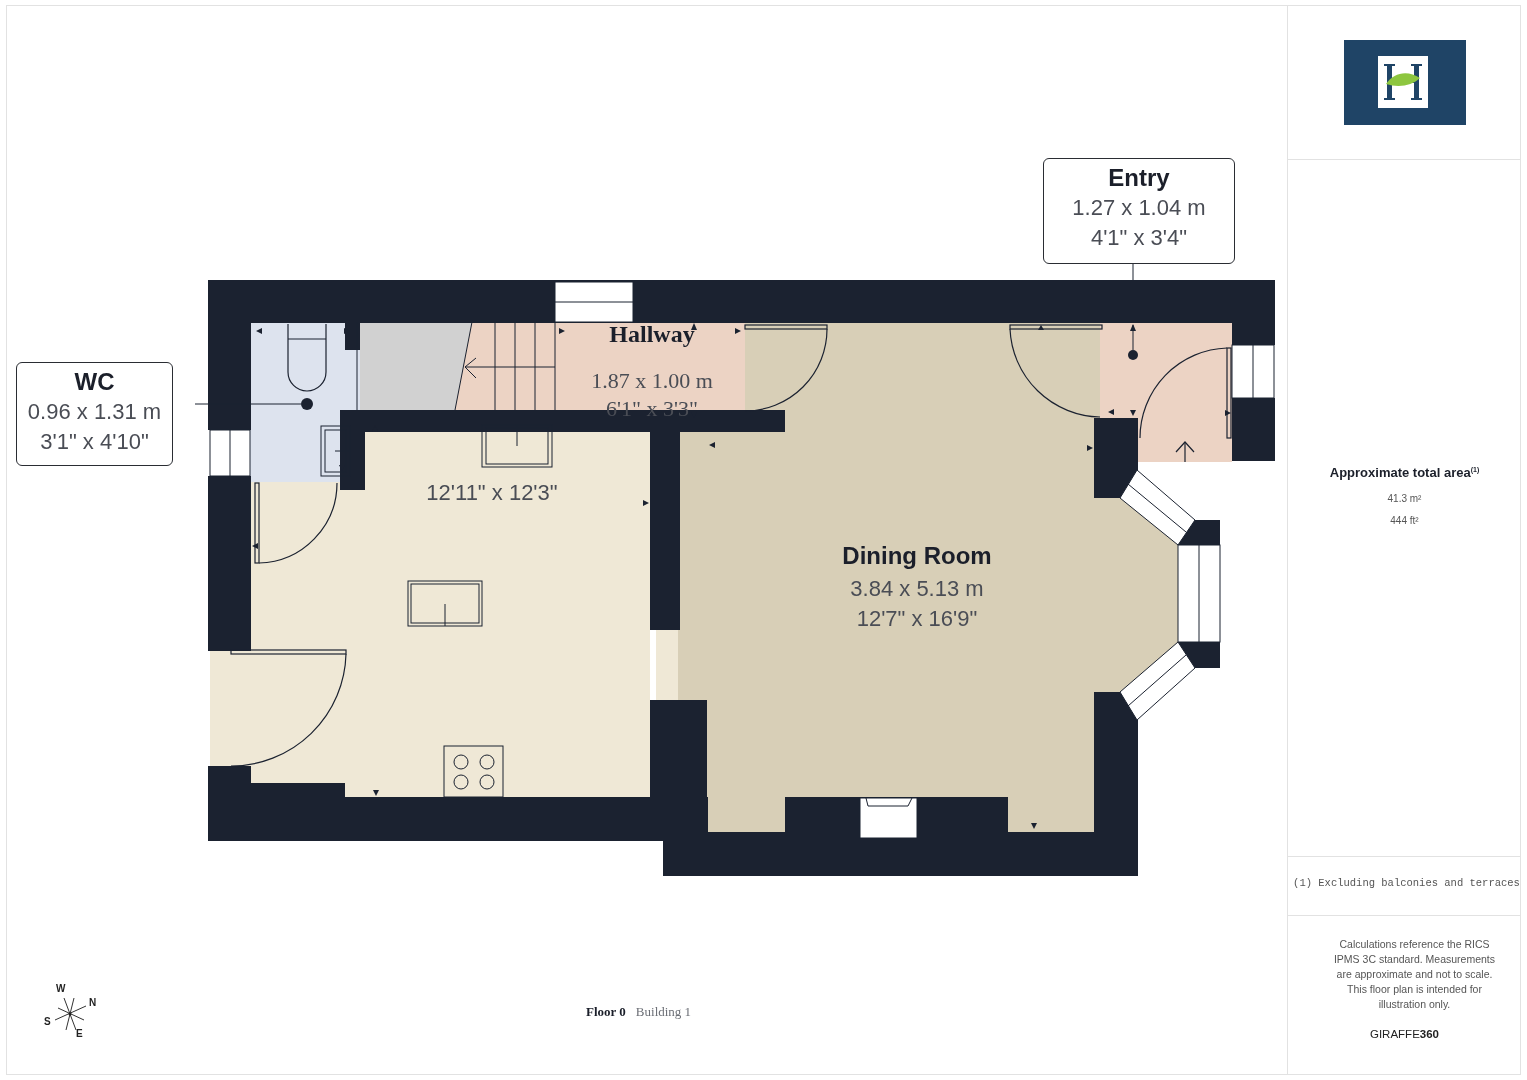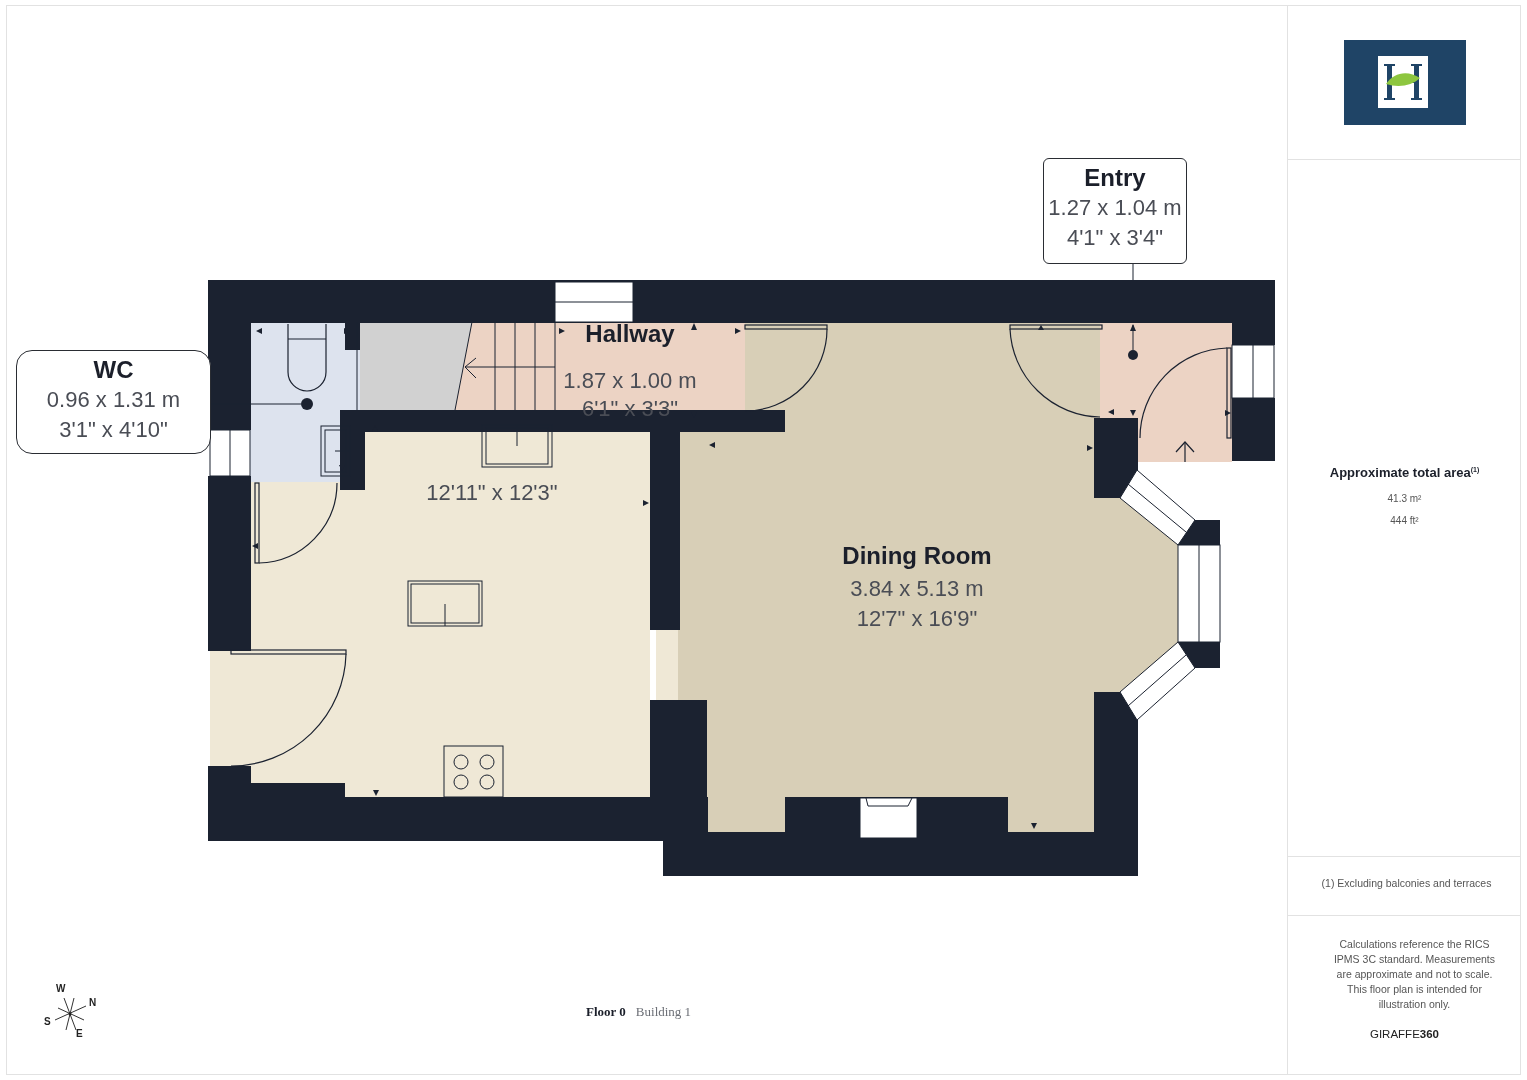--- a/index.html
+++ b/index.html
@@ -5,21 +5,21 @@
   html, body { margin: 0; padding: 0; background: #ffffff; }
   body { width: 1527px; height: 1080px; position: relative; overflow: hidden; font-family: "DejaVu Sans", sans-serif; }
   .frame { position: absolute; left: 6px; top: 5px; width: 1515px; height: 1070px; border: 1px solid #e2e2e2; box-sizing: border-box; }
   .side { position: absolute; left: 1287px; top: 5px; width: 234px; height: 1070px; border-left: 1px solid #e2e2e2; box-sizing: border-box; }
   .side-sep { position: absolute; left: 0; right: 0; height: 1px; background: #e2e2e2; }
   .logo { position: absolute; left: 56px; top: 35px; width: 122px; height: 85px; background: #1f4466; }
   .logo-inner { position: absolute; left: 34px; top: 16px; width: 50px; height: 52px; background: #fff; }
   .area-title { position: absolute; left: 0; right: 0; top: 460px; text-align: center; font-family: "Liberation Sans", sans-serif; font-weight: bold; font-size: 13px; color: #1b1f2a; }
   .area-title sup { font-size: 7px; }
   .area-val { position: absolute; left: 0; right: 0; text-align: center; font-family: "Liberation Sans", sans-serif; font-size: 10px; color: #555; }
-  .foot-note { position: absolute; left: 4px; right: 0; top: 872px; text-align: center; font-family: Liberation Sans, sans-serif; font-size: 10.5px; color: #555; }
+  .foot-note { position: absolute; left: 4px; right: 0; top: 872px; text-align: center; font-family: Liberation Mono, monospace; font-size: 10.5px; color: #555; }
   .disclaimer { position: absolute; left: 22px; right: 22px; top: 932px; text-align: center; font-family: "Liberation Sans", sans-serif; font-size: 10.5px; line-height: 15px; color: #555; margin-left: 20px; }
   .brand { position: absolute; left: 0; right: 0; top: 1023px; text-align: center; font-family: "Liberation Sans", sans-serif; font-size: 11.5px; color: #222; }
   .brand b { font-weight: bold; margin-top: 36px; }
   .plan { position: absolute; left: 0; top: 0; }
   .label { position: absolute; text-align: center; font-family: "Liberation Sans", sans-serif; color: #4a4d55; }
   .label .name { font-weight: bold; color: #1b1f2a; font-size: 24px; line-height: 30px; }
   .label .dim { font-size: 22px; line-height: 30px; }
   .callout { position: absolute; background: #fff; border: 1.5px solid #2a2d33; border-radius: 6px; box-sizing: border-box; text-align: center; font-family: "Liberation Sans", sans-serif; color: #4a4d55; }
   .callout .name { font-weight: bold; color: #1b1f2a; font-size: 24px; line-height: 30px; margin-top: 4px; }
   .callout .dim { font-size: 22px; line-height: 30px; }
@@ -172,43 +172,43 @@
     <line x1="74" y1="998" x2="66" y2="1030"></line>
   </g>
   <circle cx="70" cy="1014" r="1.5" fill="#222"></circle>
 </svg>
 
 <span class="compass-l" style="left:56px;top:983px;">W</span>
 <span class="compass-l" style="left:89px;top:997px;">N</span>
 <span class="compass-l" style="left:44px;top:1016px;">S</span>
 <span class="compass-l" style="left:76px;top:1028px;">E</span>
 
-<div class="label" style="left:540px;top:319px;width:180px;">
+<div class="label" style="left:562px;top:319px;width:180px;font-family:Liberation Serif, serif;">
   <div class="name">Hallway</div>
   <div class="dim" style="line-height:30px;margin-top:17px;">1.87 x 1.00 m</div>
   <div class="dim" style="line-height:26px;">6'1" x 3'3"</div>
 </div>
 
 <div class="label" style="left:382px;top:478px;width:220px;">
   <div class="dim">12'11" x 12'3"</div>
 </div>
 
 <div class="label" style="left:797px;top:541px;width:240px;">
   <div class="name">Dining Room</div>
   <div class="dim" style="margin-top:3px;">3.84 x 5.13 m</div>
   <div class="dim">12'7" x 16'9"</div>
 </div>
 
-<div class="callout" style="left:16px;top:350px;width:195px;height:104px;border-radius:16px;">
+<div class="callout" style="left:16px;top:362px;width:157px;height:104px;">
   <div class="name">WC</div>
   <div class="dim">0.96 x 1.31 m</div>
   <div class="dim">3'1" x 4'10"</div>
 </div>
 
-<div class="callout" style="left:1043px;top:158px;width:144px;height:106px;">
+<div class="callout" style="left:1043px;top:158px;width:192px;height:106px;">
   <div class="name">Entry</div>
   <div class="dim">1.27 x 1.04 m</div>
   <div class="dim">4'1" x 3'4"</div>
 </div>
 
 <div class="floor-lbl">
   <b>Floor 0</b><span>Building 1</span>
 </div>
 
 <div class="side">

